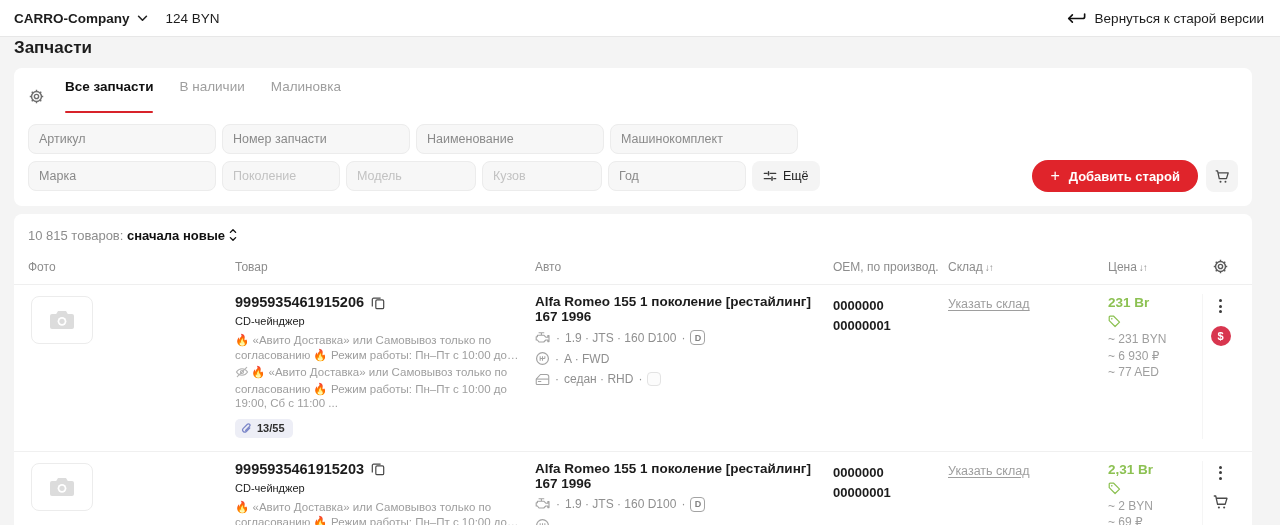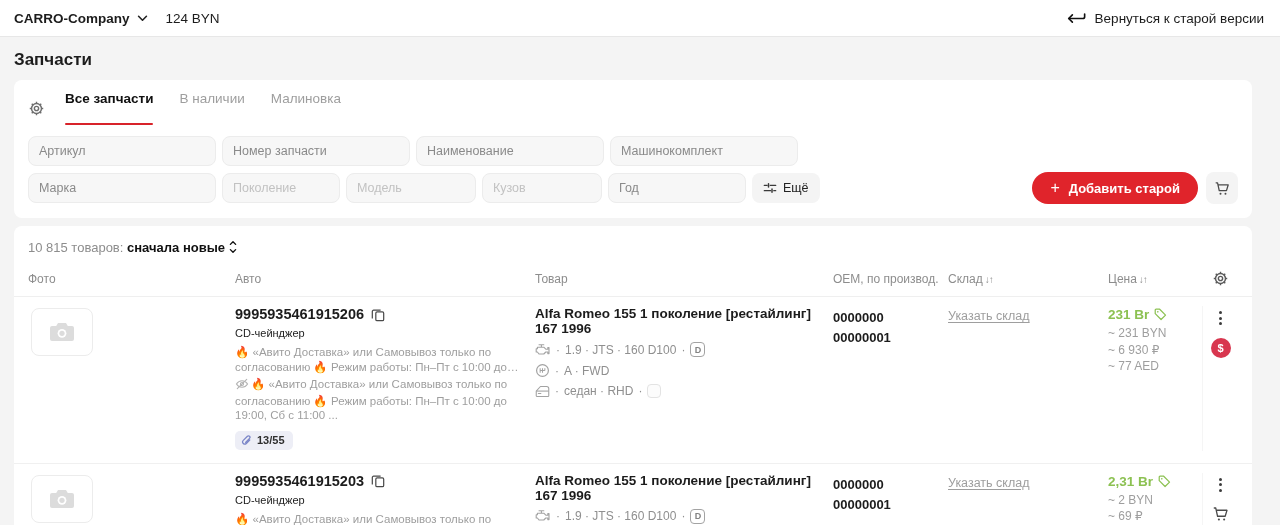--- a/index.html
+++ b/index.html
@@ -10,21 +10,21 @@
     font-family:"Liberation Sans","DejaVu Sans",sans-serif;
     color:#1c1c1c; -webkit-font-smoothing:antialiased;
   }
   
   .topbar { height:37px; background:#fff; border-bottom:1px solid #e7e7e7;
     display:flex; align-items:center; padding:0 16px 0 14px; }
   .company { display:flex; align-items:center; gap:7px; font-size:13.5px; font-weight:600; cursor:pointer; }
   .balance { font-size:13.5px; margin-left:18px; }
   .back-link { margin-left:auto; display:flex; align-items:center; gap:9px; font-size:13.5px; cursor:pointer; }
   
-  .page-title { font-size:17px; font-weight:700; margin:13px 0 10px; padding-left:14px; }
+  .page-title { font-size:17px; font-weight:700; margin:1px 0 10px; padding-left:14px; }
   .content { padding:0 28px 0 14px; }
   .card { background:#fff; border-radius:8px; }
   
   .filters-card { padding:11px 14px 14px; }
   .tabs { display:flex; align-items:center; gap:26px; margin-bottom:11px; }
   .tabs .gear-btn { margin-right:-6px; display:flex; cursor:pointer; }
   .tab { font-size:13.5px; color:#9e9e9e; position:relative; padding-bottom:19px; cursor:pointer; }
   .tab.active { color:#101010; font-weight:700; }
   .tab.active::after { content:""; position:absolute; left:0; right:0; bottom:0; height:2.5px;
     background:#d8232a; border-radius:2px; }
@@ -77,21 +77,21 @@
   .auto-line { margin-top:6px; display:flex; gap:5px; align-items:center; color:#8f8f8f; font-size:12px; }
   .dbadge { width:15px; height:15px; border:1.4px solid #a3a3a3; border-radius:4px; color:#838383;
     font-size:9px; font-weight:700; display:inline-flex; align-items:center; justify-content:center;
     cursor:pointer; }
   .cbx { width:14px; height:14px; border:1.4px solid #e3e3e3; border-radius:4px; background:#fcfcfc;
     display:inline-block; cursor:pointer; }
   .col-oem { font-size:13px; font-weight:600; line-height:1.55; padding-top:2px; }
   .sklad-link { font-size:12.5px; color:#9e9e9e; text-decoration:underline; text-underline-offset:2px;
     cursor:pointer; display:inline-block; padding-top:2px; }
   .price-main { color:#8cc152; font-weight:700; font-size:13.5px; display:flex; gap:5px;
-    align-items:center; cursor:pointer; padding-top:1px; }
+    cursor:pointer; padding-top:1px;flex-direction:column; }
   .price-alts { margin-top:4px; }
   .price-alts div { color:#9e9e9e; font-size:12px; margin-top:2.5px; }
   .col-icons { display:flex; flex-direction:column; align-items:center; gap:11px; padding-top:3px;
     border-left:1px solid #f5f5f5; }
   .kebab { display:flex; flex-direction:column; gap:2.5px; padding:2px 4px; cursor:pointer; }
   .kebab i { width:3px; height:3px; border-radius:50%; background:#3c3c3c; display:block; }
   .cartic { display:flex; cursor:pointer; }
   .stbadge { width:20px; height:20px; border-radius:50%; color:#fff; font-size:11px; font-weight:700;
     display:flex; align-items:center; justify-content:center; cursor:pointer; }
   .stbadge.dollar { background:#d8364f; }
@@ -182,22 +182,22 @@
     <div class="summary">
       <span class="count">10 815 товаров:</span>
       <span class="sort">
         <span>сначала новые</span><span class="sort-ic"><svg width="10" height="14" viewBox="0 0 10 16" fill="none" stroke="#111" stroke-width="1.6" stroke-linecap="round" stroke-linejoin="round">
               <path d="M2 5l3-3 3 3M2 11l3 3 3-3"></path>
             </svg></span>
       </span>
     </div>
     <div class="tgrid thead">
       <div>Фото</div>
+      <div>Товар</div>
       <div>Авто</div>
-      <div>Товар</div>
       <div>ОЕМ, по производ.</div>
       <div><span>Склад</span><span class="th-sort">↓↑</span></div>
       <div><span>Цена</span><span class="th-sort">↓↑</span></div>
       <div class="th-icons">
         <svg width="17" height="17" viewBox="0 0 24 24" fill="none" stroke="#5a5a5a" stroke-width="2">
           <circle cx="12" cy="12" r="7"></circle>
             <circle cx="12" cy="12" r="3"></circle>
           <path d="M12 2.5v3M12 18.5v3M2.5 12h3M18.5 12h3M5.3 5.3l2.1 2.1M16.6 16.6l2.1 2.1M18.7 5.3l-2.1 2.1M7.4 16.6l-2.1 2.1"></path>
         </svg>
       </div>

